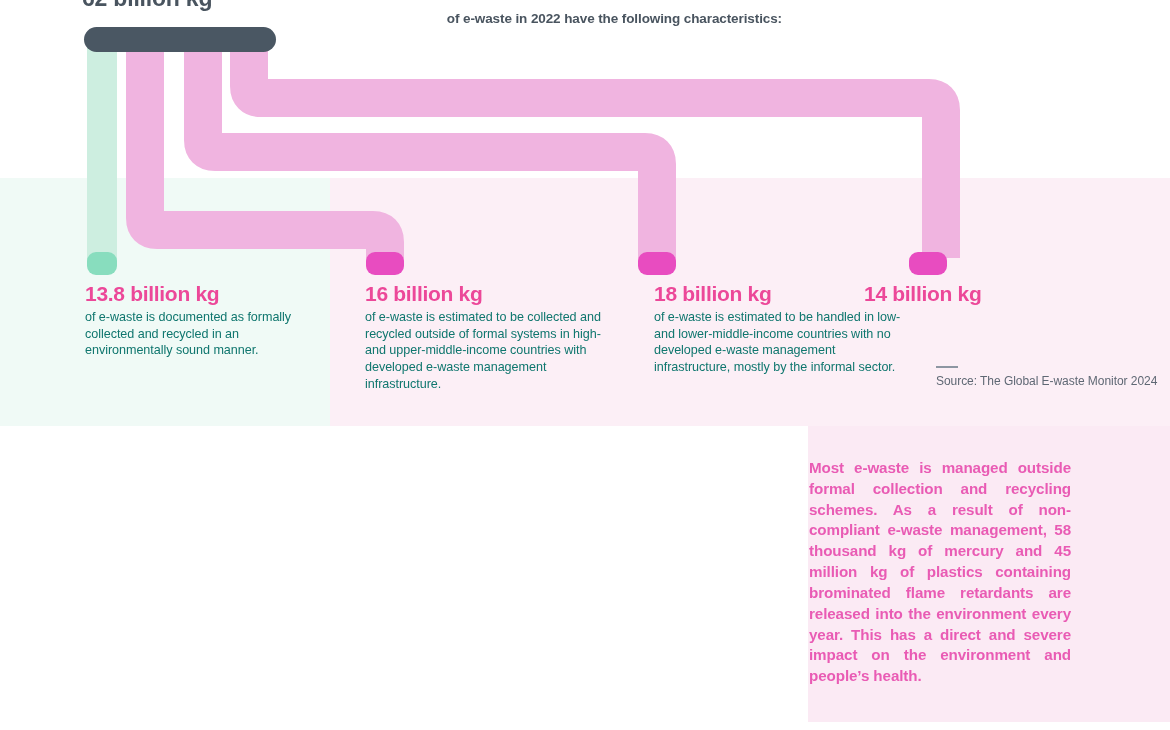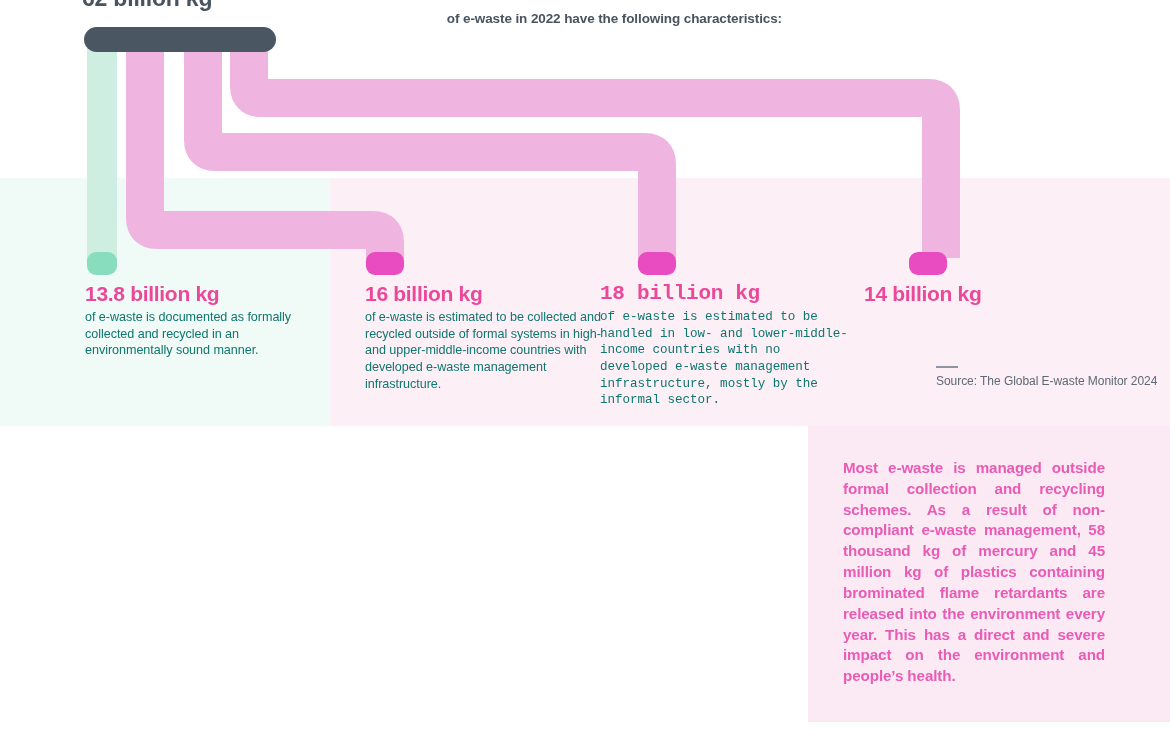--- a/index.html
+++ b/index.html
@@ -84,21 +84,21 @@
   .col-desc {
     margin: 3px 0 0 0;
     font-size: 12.6px;
     line-height: 1.32;
     color: #0f766e;
     letter-spacing: -0.05px;
   }
 
   .col1 { left: 85px; width: 240px; }
   .col2 { left: 365px; width: 250px; }
-  .col3 { left: 600px; width: 250px; font-family: Liberation Mono, monospace; }
+  .col3 { left: 654px; width: 250px; }
   .col4 { left: 864px; width: 240px; }
 
   
   .source-block {
     position: absolute;
     left: 936px;
     top: 366px;
     width: 230px;
   }
   .source-rule {
@@ -109,21 +109,21 @@
   }
   .source-text {
     font-size: 12px;
     color: #5f6874;
     letter-spacing: -0.05px;
   }
 
   
   .callout {
     position: absolute;
-    left: 843px;
+    left: 809px;
     top: 458px;
     width: 262px;
     font-size: 15.2px;
     font-weight: 700;
     line-height: 1.37;
     color: #e95bb4;
     text-align: justify;
     letter-spacing: -0.1px;
   }
   .callout p { margin: 0; }

